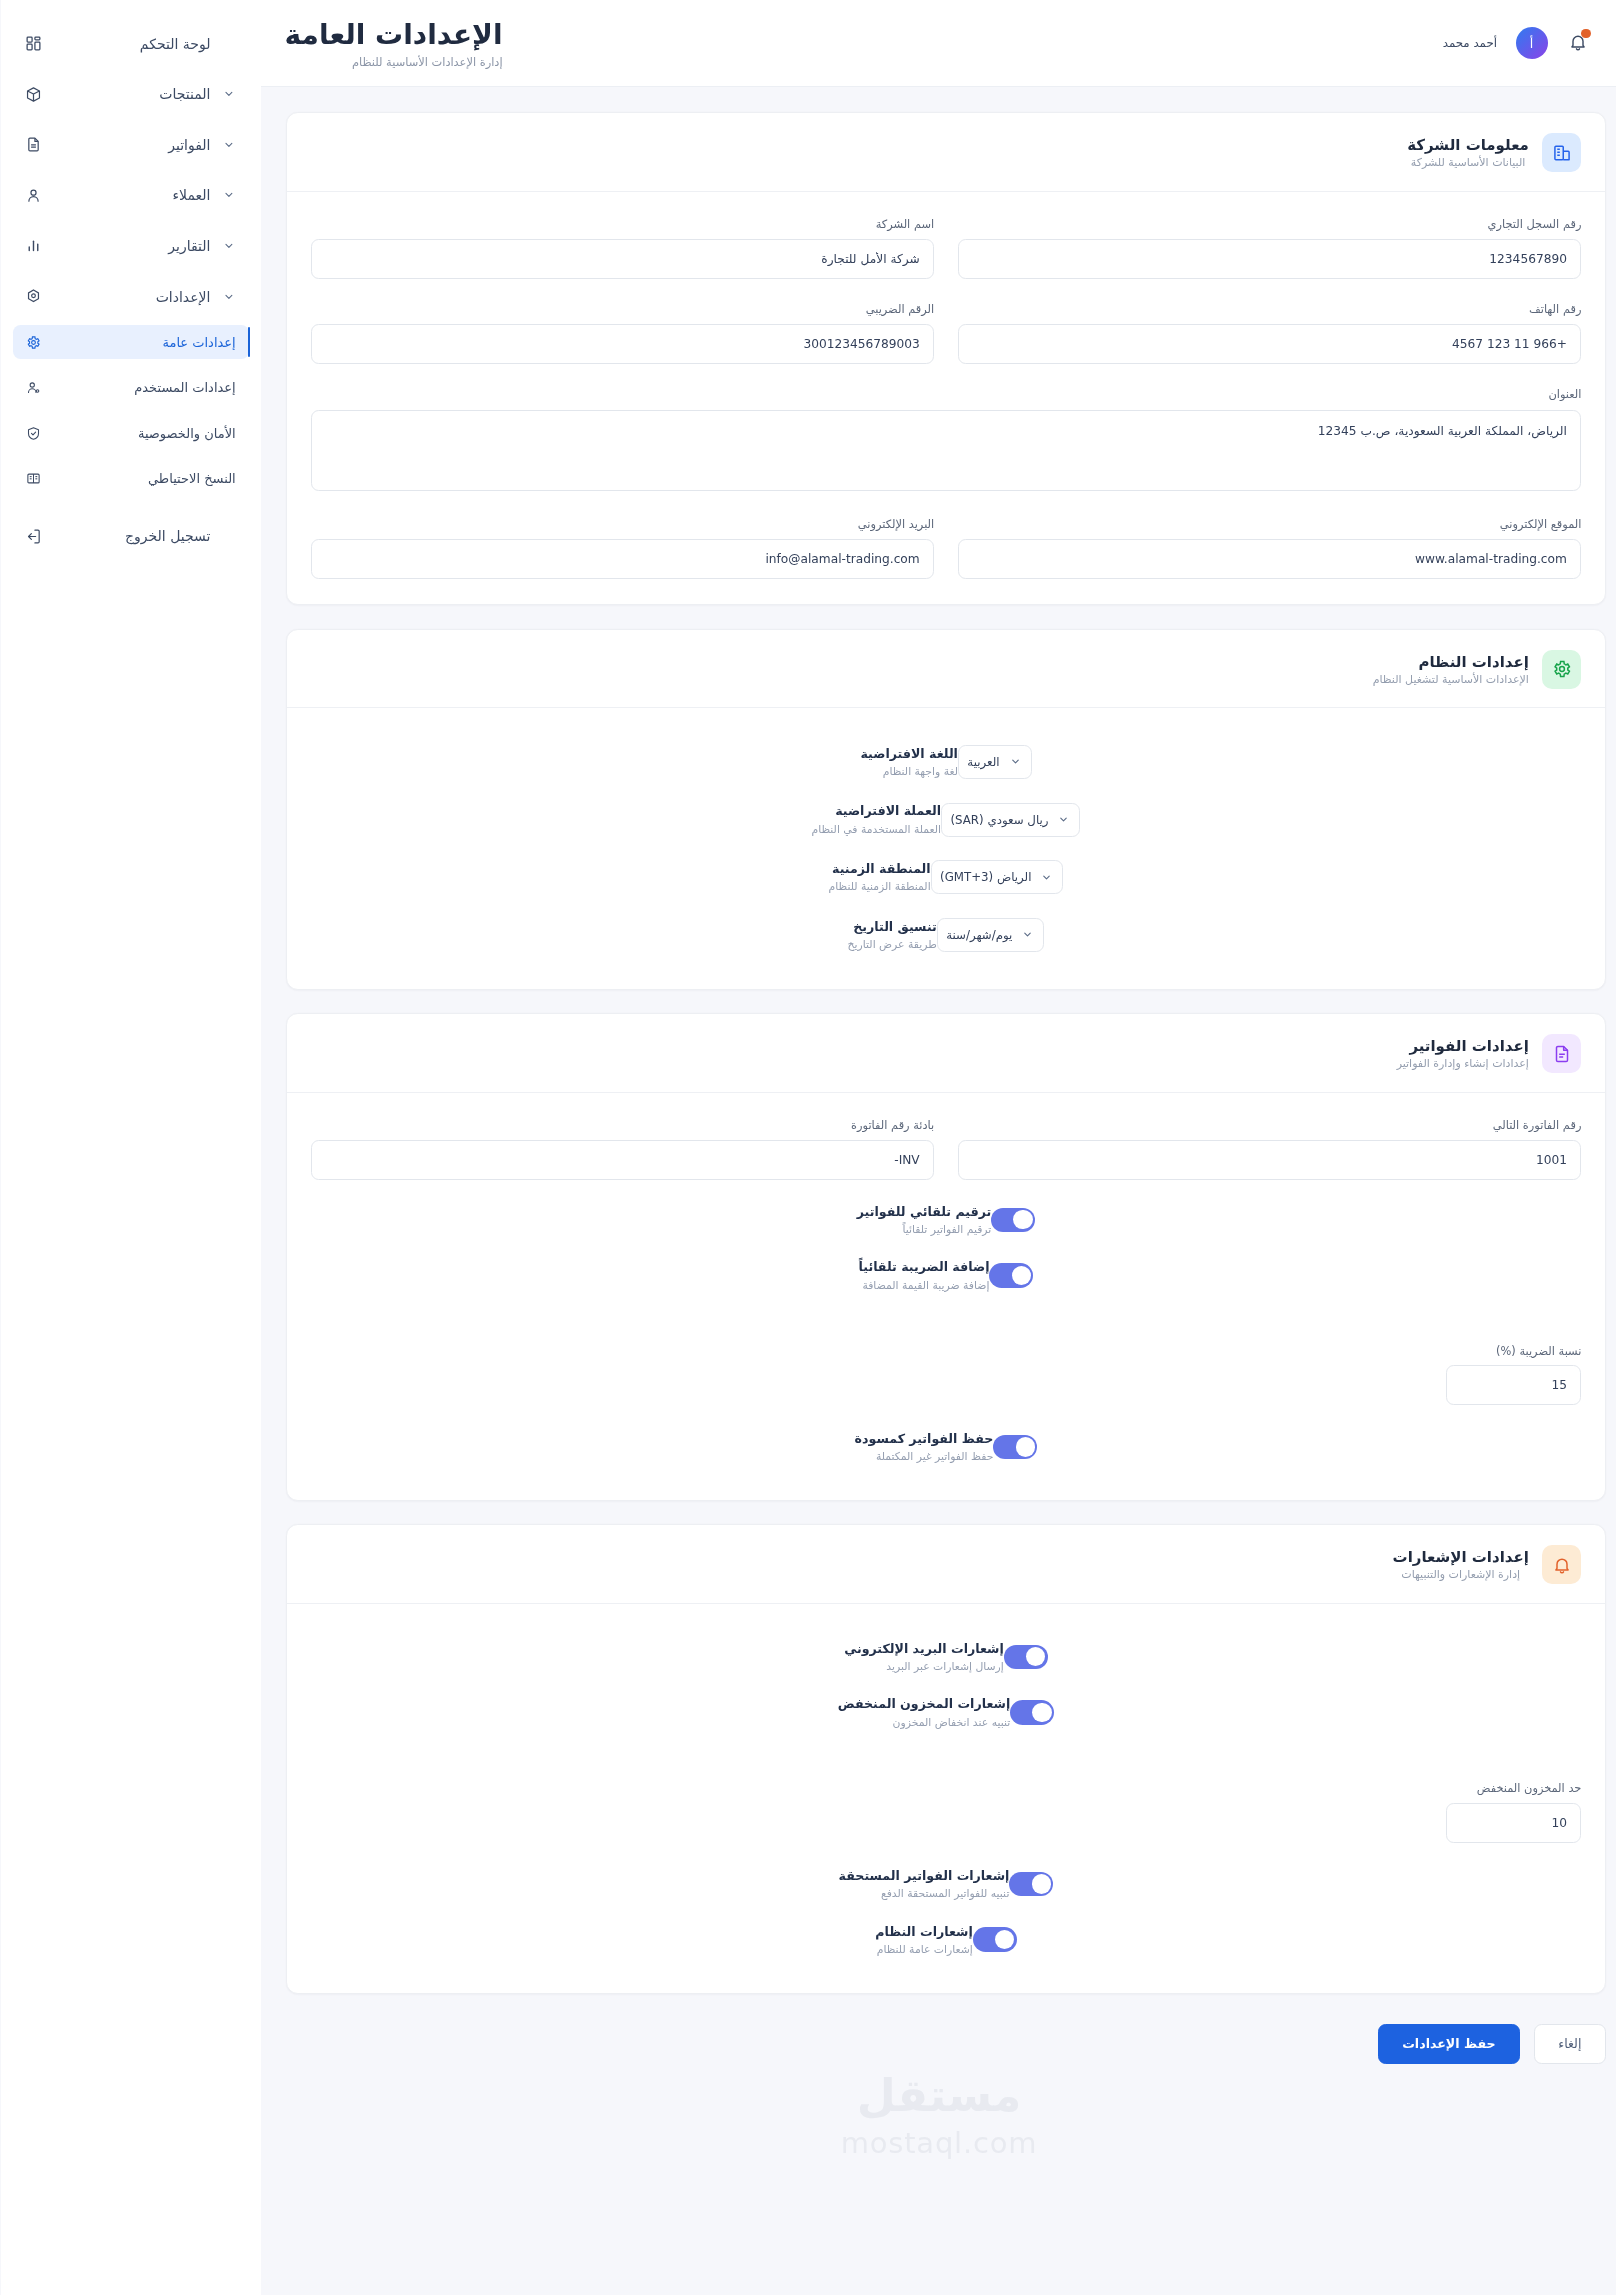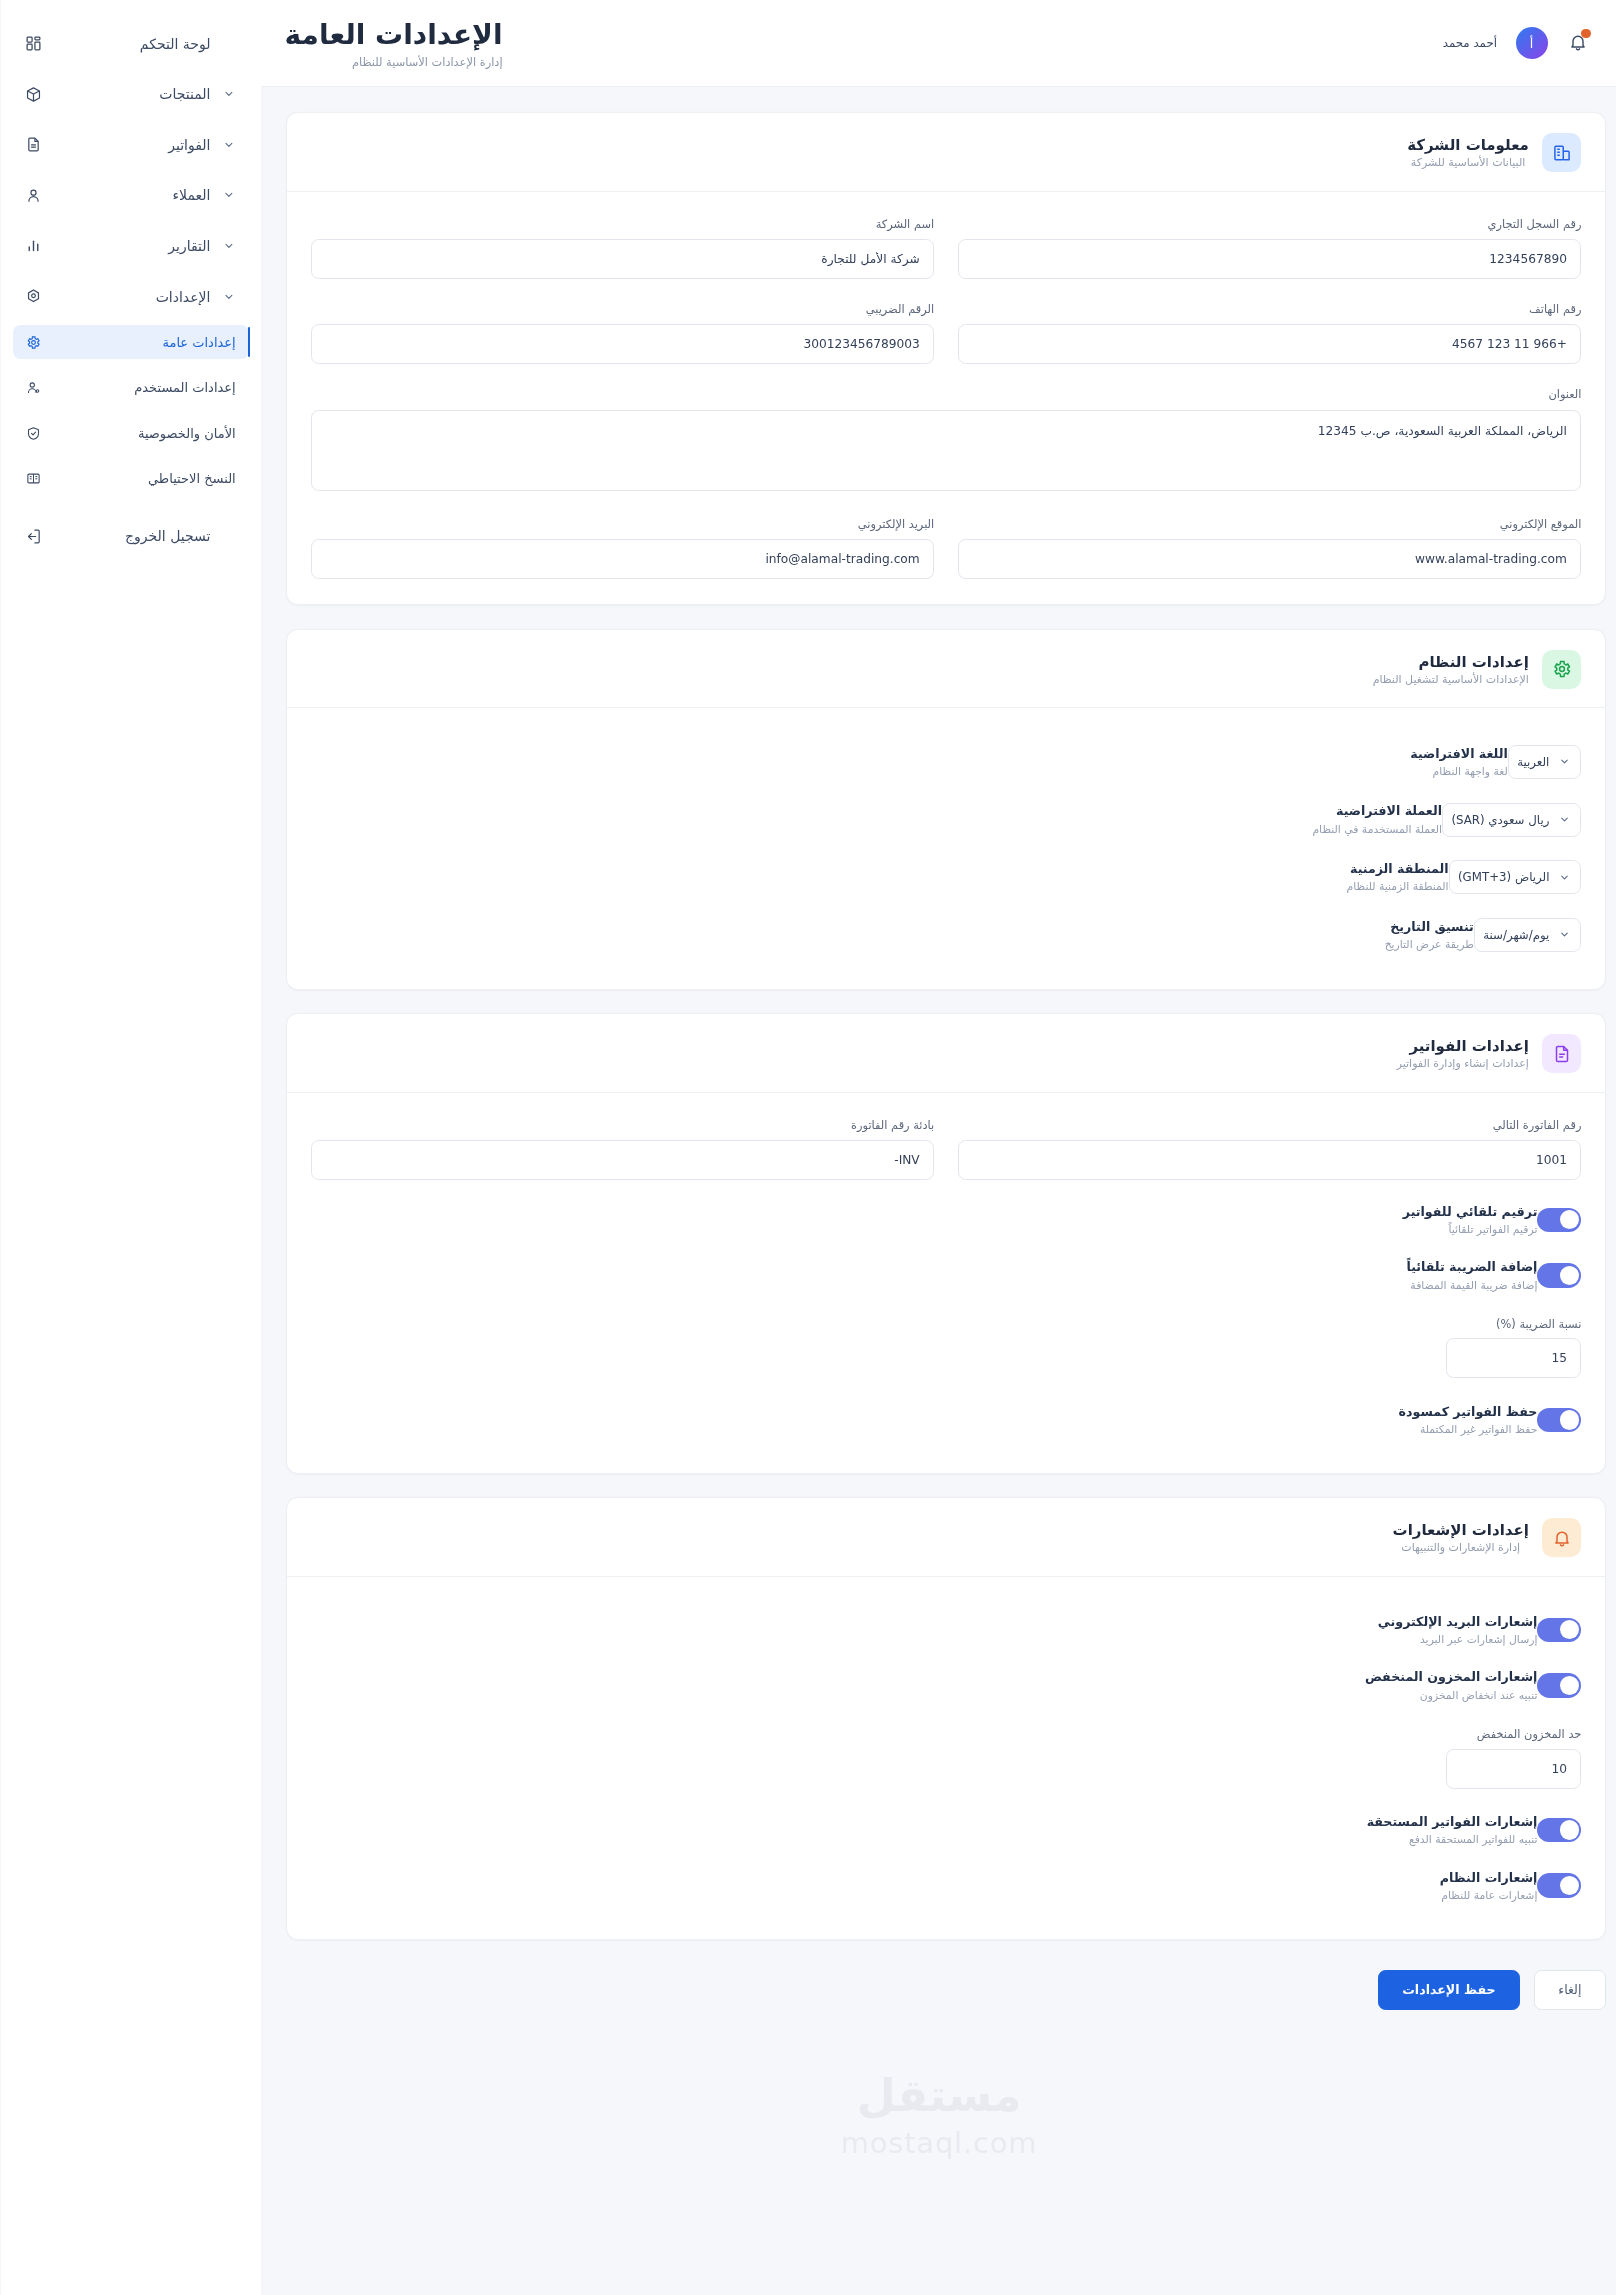--- a/index.html
+++ b/index.html
@@ -237,21 +237,21 @@
     resize: none;
     line-height: 1.5;
   }
   .full { grid-column: 1 / span 2; }
   .input.small { width: 135px; }
 
   
   .set-row {
     display: flex;
     align-items: center;
-    justify-content: flex-end;
+    justify-content: center;
     flex-direction: row-reverse;
     padding: 11.8px 0;
   }
   .set-texts { text-align: right; }
   .set-name { font-size: 12.6px; color: #22304a; font-weight: bold; }
   .set-desc { font-size: 10.8px; color: #949eb0; margin-top: 4.2px; }
 
   .select {
     height: 34px;
     border: 0.8px solid #e2e6ec;
@@ -282,21 +282,21 @@
     top: 2.5px; right: 2.5px;
     width: 19.4px; height: 19.4px;
     border-radius: 50%;
     background: #fff;
   }
 
   .stack-row {
     padding: 13.5px 0;
     text-align: right;
   }
-  .stack-row .field-label { margin-bottom: 7.6px; }
+  .stack-row .field-label { margin-bottom: 7.6px; margin-top: 27px; }
 
   
   .actions {
     display: flex;
     flex-direction: row-reverse;
     justify-content: flex-end;
     gap: 13.5px;
     padding: 6.7px 0 25px 0;
   }
   .btn {

